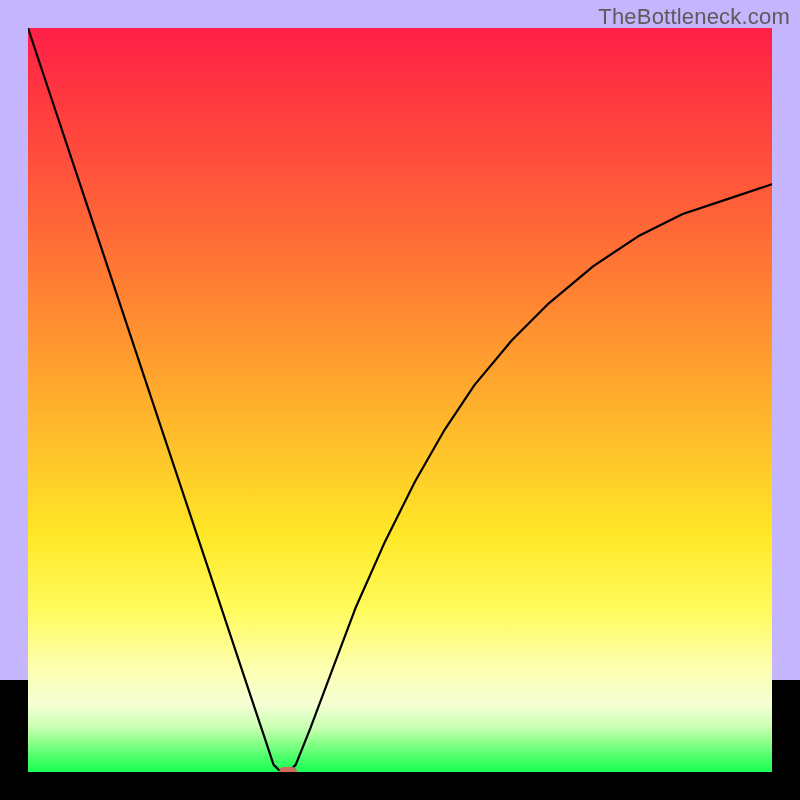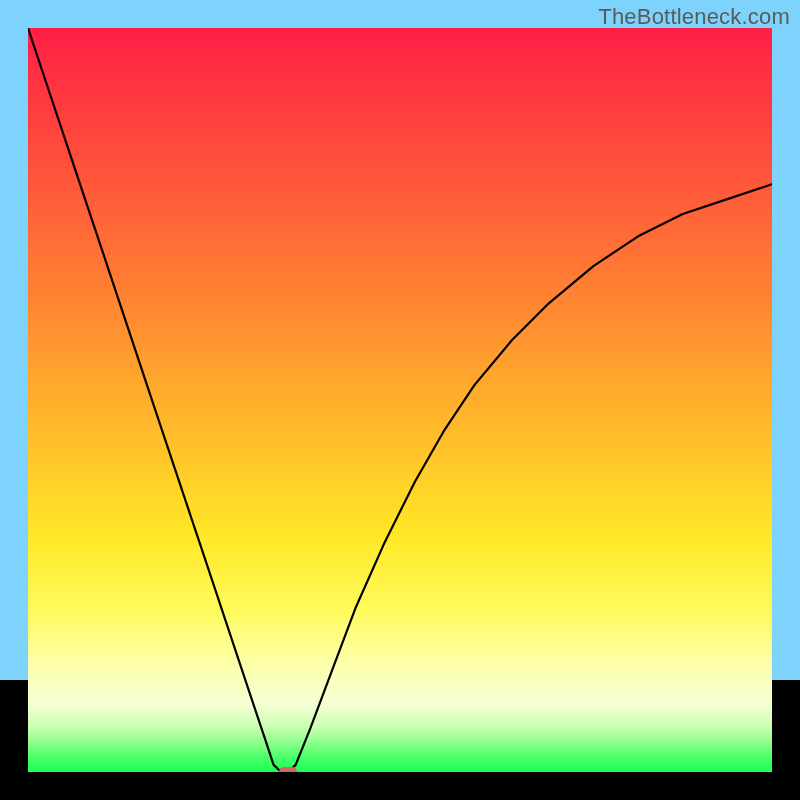--- a/index.html
+++ b/index.html
@@ -10,21 +10,21 @@
     background: #000;
     overflow: hidden;
     font-family: Arial, Helvetica, sans-serif;
   }
   .frame {
     position: absolute;
     left: 0;
     top: 0;
     width: 800px;
     height: 680px;
-    background: #7dd3fc;
+    background: #c4b5fd;
   }
   .plot-area {
     position: absolute;
     left: 28px;
     top: 28px;
     width: 744px;
     height: 744px;
     overflow: hidden;
   }
   .gradient {

